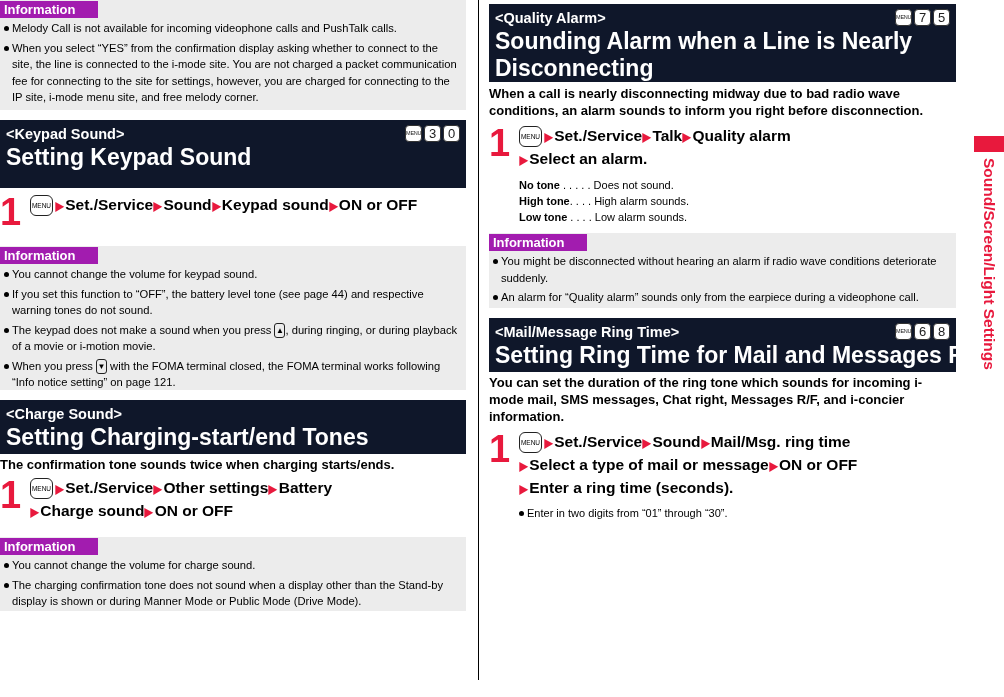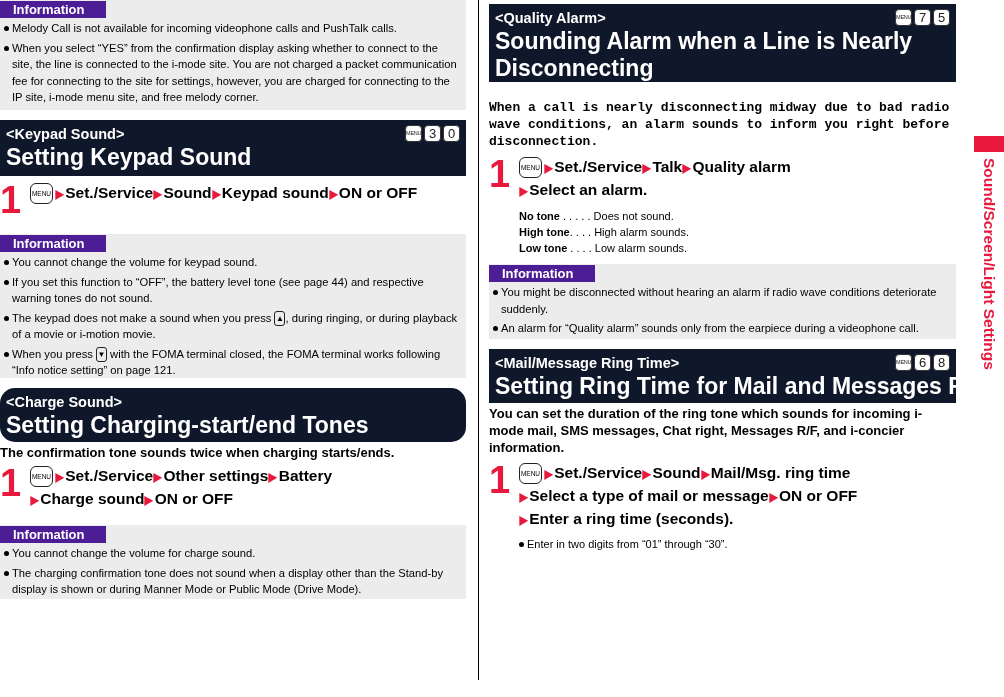--- a/index.html
+++ b/index.html
@@ -7,21 +7,21 @@
   body { position: relative; font-family: "Liberation Sans", sans-serif; color: #000; }
 
   .col { position: absolute; top: 0; }
   .col-left { left: 0; width: 466px; }
   .col-right { left: 489px; width: 467px; }
 
   .divider { position: absolute; left: 478px; top: 0; width: 1px; height: 680px; background: #000; }
 
   
   .info { background: #ececec; padding-bottom: 4px; }
-  .info-tag { display: inline-block; background: #4c1d95; color: #fff; font-weight: bold; font-size: 13px; padding: 1px 14px 1px 13px; width: 106px; line-height: 15px; }
+  .info-tag { display: inline-block; background: #a21caf; color: #fff; font-weight: bold; font-size: 13px; padding: 1px 14px 1px 4px; width: 98px; line-height: 15px; }
   .info ul { list-style: none; padding: 2px 6px 0 4px; }
   .info li { font-size: 11.2px; line-height: 16.5px; padding-left: 8px; position: relative; margin-bottom: 3px; }
   .info li::before { content: ""; position: absolute; left: 0; top: 6px; width: 5px; height: 5px; border-radius: 50%; background: #000; }
 
   
   .sec { background: #0f172a; color: #fff; position: relative; padding: 4px 6px 5px 6px; }
   .sec-sub { font-weight: bold; font-size: 14.5px; line-height: 20px; }
   .sec-title { font-weight: bold; font-size: 23px; line-height: 27px; }
   .keys { position: absolute; right: 6px; top: 5px; display: flex; gap: 2px; }
   .key { width: 17px; height: 17px; border: 1px solid #333; border-radius: 4px; background: #fff; color: #222; font-size: 13px; line-height: 15px; text-align: center; font-weight: normal; }
@@ -57,21 +57,21 @@
 <div class="col col-left">
 
   <div class="info" style="height:110px;">
     <span class="info-tag">Information</span>
     <ul>
       <li>Melody Call is not available for incoming videophone calls and PushTalk calls.</li>
       <li>When you select “YES” from the confirmation display asking whether to connect to the site, the line is connected to the i-mode site. You are not charged a packet communication fee for connecting to the site for settings, however, you are charged for connecting to the IP site, i-mode menu site, and free melody corner.</li>
     </ul>
   </div>
 
-  <div class="sec" style="margin-top:10px;height:56px;">
+  <div class="sec" style="margin-top:10px;height:68px;">
     <div class="sec-sub">&lt;Keypad Sound&gt;</div>
     <div class="sec-title">Setting Keypad Sound</div>
     <div class="keys">
       <span class="key menu">MENU</span>
       <span class="key">3</span>
       <span class="key">0</span>
     </div>
   </div>
 
   <div class="step" style="height:52px;margin-top:6px;">
@@ -84,21 +84,21 @@
   <div class="info" style="height:144px;">
     <span class="info-tag">Information</span>
     <ul>
       <li>You cannot change the volume for keypad sound.</li>
       <li>If you set this function to “OFF”, the battery level tone (see page 44) and respective warning tones do not sound.</li>
       <li><span>The keypad does not make a sound when you press </span><span class="inline-key">▲</span><span>, during ringing, or during playback of a movie or i-motion movie.</span></li>
       <li><span>When you press </span><span class="inline-key">▼</span><span> with the FOMA terminal closed, the FOMA terminal works following “Info notice setting” on page 121.</span></li>
     </ul>
   </div>
 
-  <div class="sec" style="margin-top:10px;height:54px;border-radius:15px;">
+  <div class="sec" style="margin-top:10px;height:54px;">
     <div class="sec-sub">&lt;Charge Sound&gt;</div>
     <div class="sec-title">Setting Charging-start/end Tones</div>
   </div>
 
   <div class="lead">The confirmation tone sounds twice when charging starts/ends.</div>
 
   <div class="step" style="height:60px;">
     <span class="step-num">1</span>
     <div class="step-line">
       <span class="menu-key">MENU</span><span class="arrow">▶</span><span>Set./Service</span><span class="arrow">▶</span><span>Other settings</span><span class="arrow">▶</span><span>Battery</span>
@@ -122,21 +122,21 @@
   <div class="sec" style="height:78px;">
     <div class="sec-sub">&lt;Quality Alarm&gt;</div>
     <div class="sec-title" style="padding-right:10px;">Sounding Alarm when a Line is Nearly Disconnecting</div>
     <div class="keys">
       <span class="key menu">MENU</span>
       <span class="key">7</span>
       <span class="key">5</span>
     </div>
   </div>
 
-  <div class="lead" style="margin-top:17px;font-family:Liberation Mono, monospace;">When a call is nearly disconnecting midway due to bad radio wave conditions, an alarm sounds to inform you right before disconnection.</div>
+  <div class="lead" style="margin-top:3px;">When a call is nearly disconnecting midway due to bad radio wave conditions, an alarm sounds to inform you right before disconnection.</div>
 
   <div class="step" style="margin-top:6px;">
     <span class="step-num">1</span>
     <div class="step-line">
       <span class="menu-key">MENU</span><span class="arrow">▶</span><span>Set./Service</span><span class="arrow">▶</span><span>Talk</span><span class="arrow">▶</span><span>Quality alarm</span>
     </div>
     <div class="step-line">
       <span class="arrow">▶</span><span>Select an alarm.</span>
     </div>
   </div>

